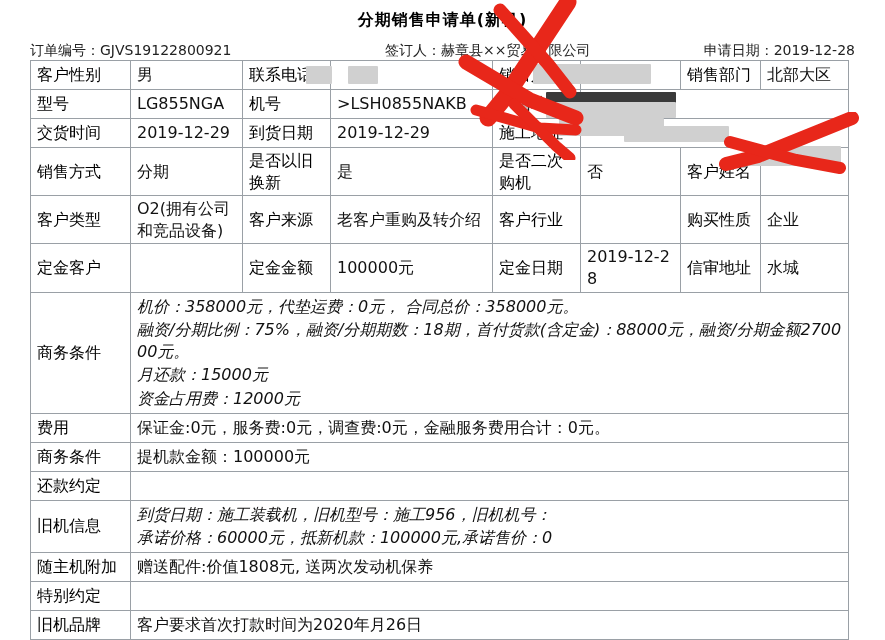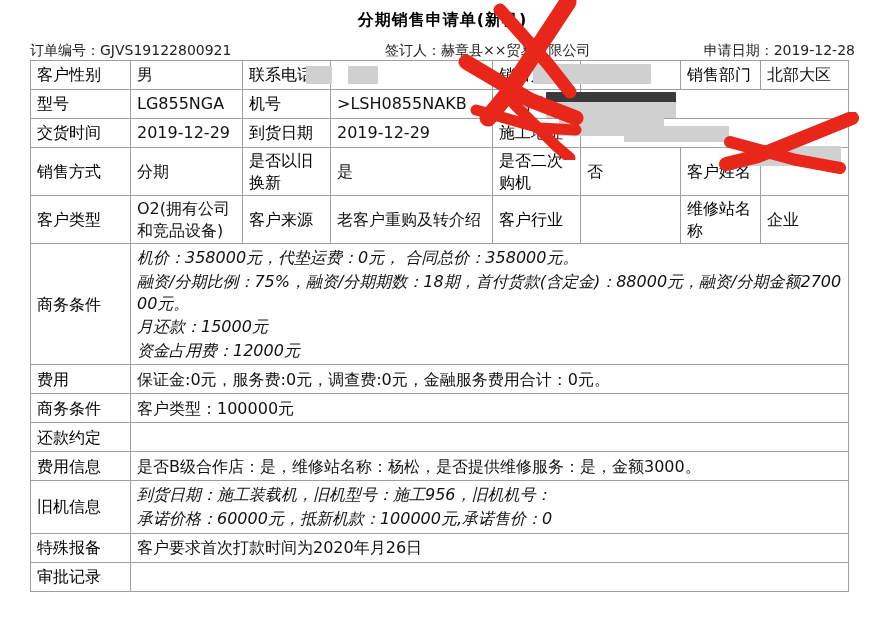--- a/index.html
+++ b/index.html
@@ -173,68 +173,82 @@
         <td class="val"></td>
       </tr>
 
       <tr style="height:42px">
         <td class="lbl">客户类型</td>
         <td class="val two-line">O2(拥有公司和竞品设备)</td>
         <td class="lbl">客户来源</td>
         <td class="val">老客户重购及转介绍</td>
         <td class="lbl">客户行业</td>
         <td class="val"></td>
-        <td class="lbl">维修站名称</td>
+        <td class="lbl">购买性质</td>
         <td class="val">企业</td>
       </tr>
 
+      <tr>
+        <td class="lbl">定金客户</td>
+        <td class="val"></td>
+        <td class="lbl">定金金额</td>
+        <td class="val">100000元</td>
+        <td class="lbl">定金日期</td>
+        <td class="val">2019-12-28</td>
+        <td class="lbl">信审地址</td>
+        <td class="val">水城</td>
+      </tr>
 
       <tr>
         <td class="lbl">商务条件</td>
         <td class="val cell-multi" colspan="7">
           <div>机价：358000元，代垫运费：0元，  合同总价：358000元。</div>
           <div>融资/分期比例：75%，融资/分期期数：18期，首付货款(含定金)：88000元，融资/分期金额270000元。</div>
           <div>月还款：15000元</div>
           <div>资金占用费：12000元</div>
         </td>
       </tr>
 
       <tr>
         <td class="lbl">费用</td>
         <td class="val" colspan="7">保证金:0元，服务费:0元，调查费:0元，金融服务费用合计：0元。</td>
       </tr>
 
       <tr>
         <td class="lbl">商务条件</td>
-        <td class="val" colspan="7">客户类型：100000元</td>
+        <td class="val" colspan="7">提机款金额：100000元</td>
       </tr>
 
       <tr>
         <td class="lbl">还款约定</td>
         <td class="val" colspan="7"></td>
       </tr>
 
-      <tr>
-        <td class="lbl">费用信息</td>
-        <td class="val" colspan="7">是否B级合作店：是，维修站名称：杨松，是否提供维修服务：是，金额3000。</td>
-      </tr>
 
       <tr>
         <td class="lbl">旧机信息</td>
         <td class="val cell-multi" colspan="7">
           <div>到货日期：施工装载机，旧机型号：施工956，旧机机号：</div>
           <div>承诺价格：60000元，抵新机款：100000元,承诺售价：0</div>
         </td>
       </tr>
 
-
-
-
-      <tr>
-        <td class="lbl">特殊报备</td>
+      <tr>
+        <td class="lbl">随主机附加</td>
+        <td class="val" colspan="7">赠送配件:价值1808元, 送两次发动机保养</td>
+      </tr>
+
+
+      <tr>
+        <td class="lbl">特别约定</td>
+        <td class="val" colspan="7"></td>
+      </tr>
+
+      <tr>
+        <td class="lbl">旧机品牌</td>
         <td class="val" colspan="7">客户要求首次打款时间为2020年月26日</td>
       </tr>
 
       <tr>
         <td class="lbl">审批记录</td>
         <td class="val" colspan="7"></td>
       </tr>
     </tbody>
   </table>
 

